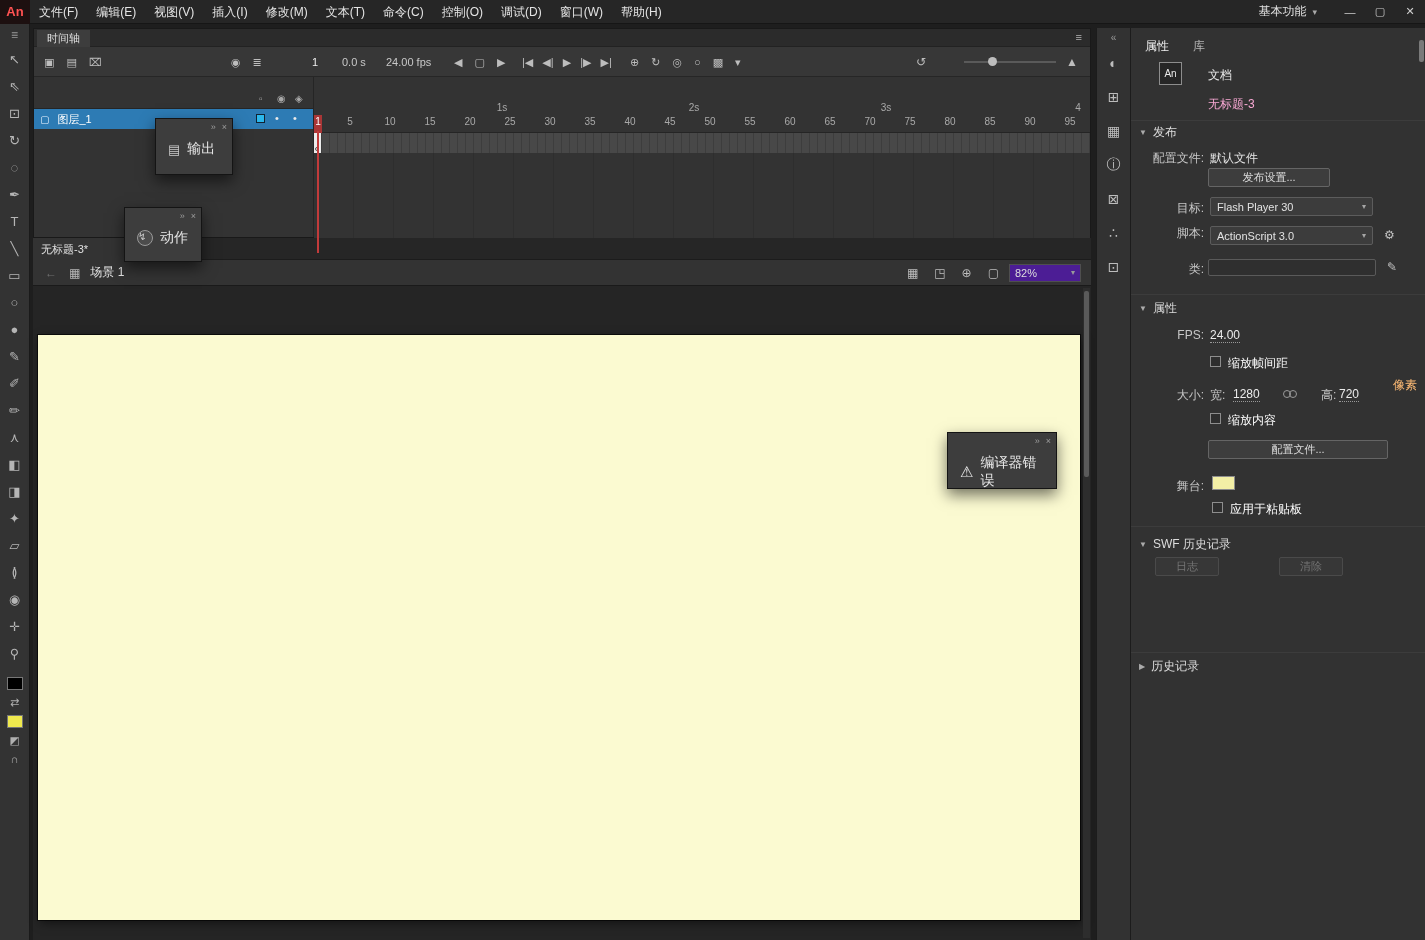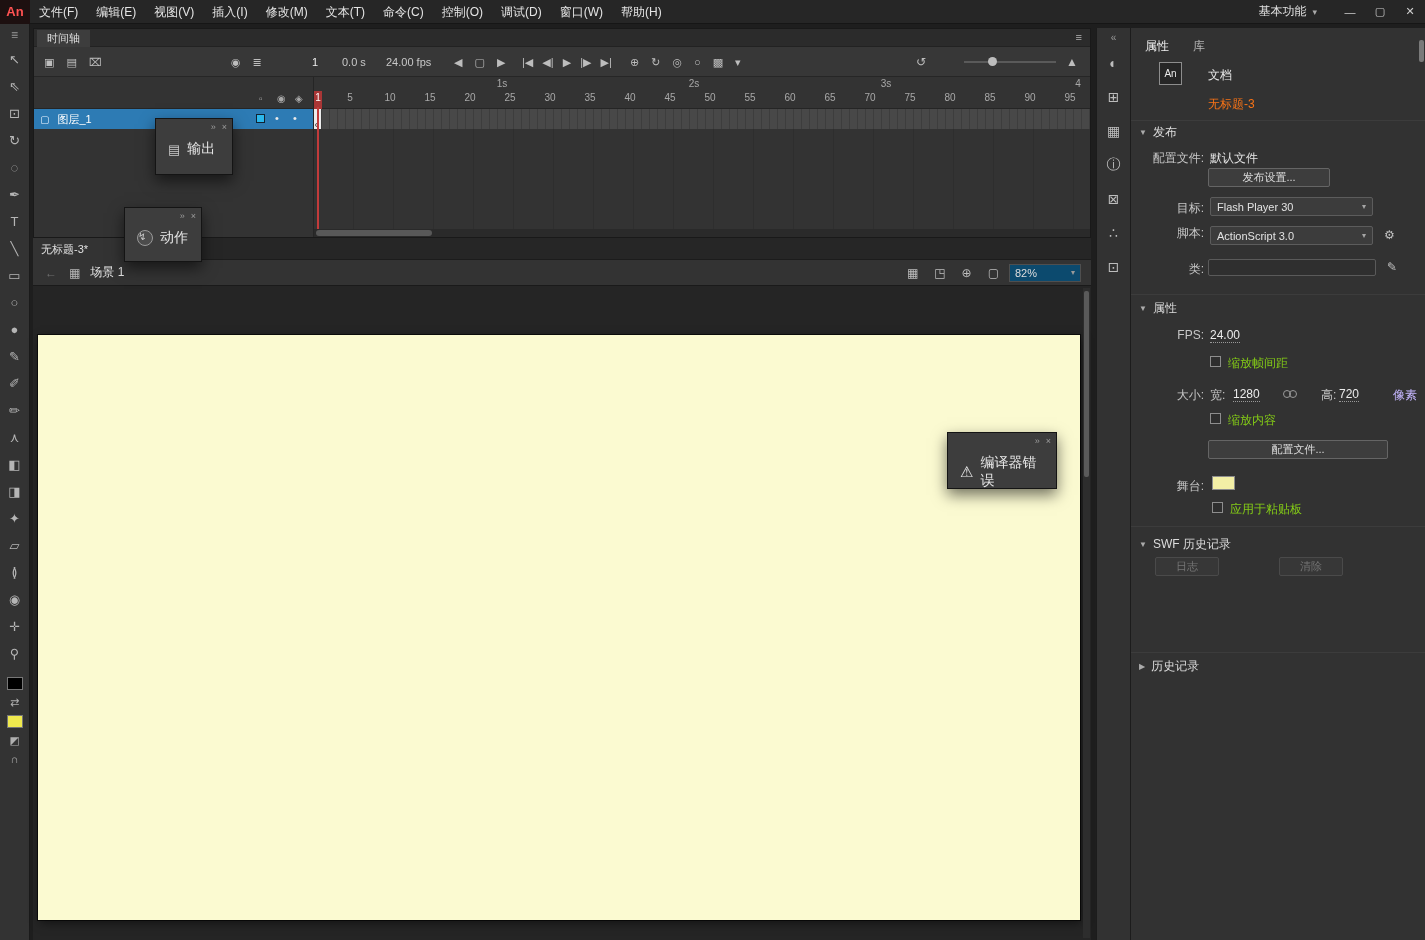--- a/index.html
+++ b/index.html
@@ -42,21 +42,21 @@
   .tl-right-icon{position:absolute;top:8px;font-size:12px;color:#bdbdbd;}
   .tl-body{position:relative;height:160px;display:flex;}
   .tl-left{position:relative;width:280px;height:100%;background:#333;border-right:1px solid #252525;}
   .tl-left-head{position:absolute;left:0;top:0;width:100%;height:32px;border-bottom:1px solid #252525;}
   .tl-left-head .colicon{position:absolute;top:16px;font-size:10px;color:#a8a8a8;}
   .tl-layer-row{position:absolute;left:0;top:32px;width:100%;height:20px;display:flex;align-items:center;}
   .tl-layer-row .layer-glyph{margin-left:6px;font-size:10px;color:#e8f2ff;}
   .tl-layer-row .layer-name{margin-left:8px;font-size:11px;color:#fff;}
   .outline-swatch{position:absolute;left:222px;top:5px;width:9px;height:9px;border:1px solid #123;}
   .tl-layer-row .dot{position:absolute;top:3px;font-size:11px;color:#eaeaea;}
-  .tl-frames{position:relative;flex:1;height:100%;overflow:hidden;}
+  .tl-frames{position:relative;flex:1;height:100%;overflow:hidden;margin-top:24px;}
   .tl-ruler{position:absolute;left:0;top:0;width:100%;height:32px;background:#333;border-bottom:1px solid #252525;}
   .sec-row{position:absolute;left:0;top:1px;width:100%;height:13px;}
   .sec-label{position:absolute;transform:translateX(-50%);font-size:10px;color:#a9a9a9;}
   .num-row{position:absolute;left:0;top:15px;width:100%;height:16px;}
   .num-label{position:absolute;transform:translateX(-50%);font-size:10px;color:#a9a9a9;z-index:3;}
   .num-row span:first-of-type{color:#fff;}
   .playhead-head{position:absolute;left:0;top:14px;width:8px;height:18px;background:#a93636;z-index:2;}
   .tl-framerow{position:absolute;left:0;top:32px;width:100%;height:20px;background:repeating-linear-gradient(90deg,#484848 0 7px,#3d3d3d 7px 8px);}
   .keyframe{position:absolute;left:0;top:0;width:7px;height:20px;background:#ececec;}
   .keyframe i{position:absolute;left:1px;bottom:2px;width:4px;height:4px;border:1px solid #555;border-radius:50%;}
@@ -67,21 +67,21 @@
 
   
   #doctabs{position:absolute;left:33px;top:238px;width:1058px;height:22px;background:#262626;border-bottom:1px solid #1c1c1c;}
   #doc-tab{position:absolute;left:0;top:0;height:22px;width:118px;background:#333;display:flex;align-items:center;padding:0 8px;font-size:11px;color:#e0e0e0;gap:10px;}
   .tab-close{margin-left:auto;color:#9a9a9a;font-size:12px;}
   #editbar{position:absolute;left:33px;top:260px;width:1058px;height:26px;background:#333;border-bottom:1px solid #1a1a1a;display:flex;align-items:center;}
   #editbar .icon{font-size:12px;margin-left:12px;}
   #scene-label{margin-left:10px;font-size:12px;color:#e2e2e2;}
   #editbar-right{margin-left:auto;display:flex;align-items:center;gap:16px;padding-right:10px;}
   #editbar-right .eb-icon{font-size:12px;color:#bdbdbd;}
-  #zoom-box{width:72px;height:18px;background:#0c4a6e;border:1px solid #4f4f4f;display:flex;align-items:center;justify-content:space-between;padding:0 5px;font-size:11px;color:#ddd;}
+  #zoom-box{width:72px;height:18px;background:#4c1d95;border:1px solid #4f4f4f;display:flex;align-items:center;justify-content:space-between;padding:0 5px;font-size:11px;color:#ddd;}
   #zoom-box .chev{font-size:8px;color:#9a9a9a;}
   #stage-area{position:absolute;left:33px;top:286px;width:1058px;height:654px;background:#252525;}
   #stage{position:absolute;left:5px;top:49px;width:1042px;height:585px;box-shadow:0 0 0 1px rgba(0,0,0,.65),2px 3px 9px rgba(0,0,0,.5);}
   #v-scroll{position:absolute;right:1px;top:2px;width:7px;height:650px;background:#2d2d2d;}
   #v-scroll .thumb{position:absolute;left:1px;top:3px;width:5px;height:186px;background:#5a5a5a;border-radius:2px;}
 
   
   .float-panel{position:absolute;background:#3d3d3d;border:1px solid #141414;box-shadow:0 6px 14px rgba(0,0,0,.55);z-index:60;}
   .fp-head{height:13px;display:flex;justify-content:flex-end;align-items:center;gap:6px;padding:2px 5px 0 0;font-size:9px;color:#9c9c9c;}
   .fp-body{display:flex;align-items:center;gap:7px;padding:8px 6px 6px 12px;}
@@ -108,21 +108,21 @@
   .sec-head .tri{font-size:8px;color:#ababab;}
   .r-label{position:absolute;left:0;width:73px;text-align:right;color:#c6c6c6;}
   .p-val{position:absolute;color:#e4e4e4;}
   .hot{border-bottom:1px dotted #999;color:#ececec;}
   .pbtn{position:absolute;height:19px;background:#3d3d3d;border:1px solid #656565;border-radius:2px;color:#dcdcdc;font-size:11px;display:flex;align-items:center;justify-content:center;}
   .pbtn.disabled{color:#757575;border-color:#4a4a4a;background:#373737;}
   .dd{position:absolute;height:19px;background:#3c3c3c;border:1px solid #5c5c5c;border-radius:2px;display:flex;align-items:center;justify-content:space-between;padding:0 6px;font-size:11px;color:#e2e2e2;}
   .dd .dd-chev{font-size:8px;color:#a5a5a5;margin-left:6px;}
   .p-input{position:absolute;height:17px;background:#2f2f2f;border:1px solid #5a5a5a;border-radius:2px;}
   .checkbox{position:absolute;width:11px;height:11px;border:1px solid #8d8d8d;background:#2e2e2e;}
-  .cb-label{position:absolute;color:#84cc16;}
+  .cb-label{position:absolute;color:#ffffff;}
   .p-icon{position:absolute;font-size:12px;color:#c2c2c2;}
   .chain{position:absolute;width:16px;height:10px;}
   .chain i{position:absolute;width:8px;height:8px;border:1px solid #9a9a9a;border-radius:50%;top:1px;}
   .chain i:last-child{left:6px;}
   #stage-swatch{position:absolute;left:81px;top:448px;width:23px;height:14px;border:1px solid #8d8d8d;}
 </style>
 </head>
 <body>
 
 <div id="app">
@@ -442,21 +442,21 @@
       </div>
   </aside>
 
   <section id="props">
     <span class="tab" style="left:14px;color:#f2f2f2">属性</span>
     <span class="tab" style="left:62px;color:#b5b5b5">库</span>
     <div id="props-scroll"></div>
 
     <div id="an-badge">An</div>
     <span class="p-val" style="left:77px;top:39px;color:#e8e8e8">文档</span>
-    <span class="p-val" style="left:77px;top:68px;color:#f97316">无标题-3</span>
+    <span class="p-val" style="left:77px;top:68px;color:#f9a8d4">无标题-3</span>
 
     <div class="sec-divider" style="top:92px"></div>
     <div class="sec-head" style="top:96px">
       <span class="tri">▼</span>
       <span>发布</span>
     </div>
     <span class="r-label" style="top:122px">配置文件:</span>
     <span class="p-val" style="left:79px;top:122px">默认文件</span>
     <div class="pbtn" style="left:77px;top:140px;width:122px">发布设置...</div>
     <span class="r-label" style="top:172px">目标:</span>
@@ -485,21 +485,21 @@
     <span class="cb-label" style="left:97px;top:327px">缩放帧间距</span>
     <span class="r-label" style="top:359px">大小:</span>
     <span class="p-val" style="left:79px;top:359px;color:#c6c6c6">宽:</span>
     <span class="p-val hot" style="left:102px;top:359px">1280</span>
     <span class="chain" style="left:152px;top:361px">
         <i></i>
         <i></i>
       </span>
     <span class="p-val" style="left:190px;top:359px;color:#c6c6c6">高:</span>
     <span class="p-val hot" style="left:208px;top:359px">720</span>
-    <span class="p-val" style="left:262px;top:359px;color:#c4b5fd">像素</span>
+    <span class="p-val" style="left:262px;top:349px;color:#fdba74">像素</span>
     <span class="checkbox" style="left:79px;top:385px"></span>
     <span class="cb-label" style="left:97px;top:384px">缩放内容</span>
     <div class="pbtn" style="left:77px;top:412px;width:180px">配置文件...</div>
     <span class="r-label" style="top:450px">舞台:</span>
     <div id="stage-swatch" style="background: rgb(243, 239, 166);"></div>
     <span class="checkbox" style="left:81px;top:474px"></span>
     <span class="cb-label" style="left:99px;top:473px">应用于粘贴板</span>
 
     <div class="sec-divider" style="top:498px"></div>
     <div class="sec-head" style="top:508px">

